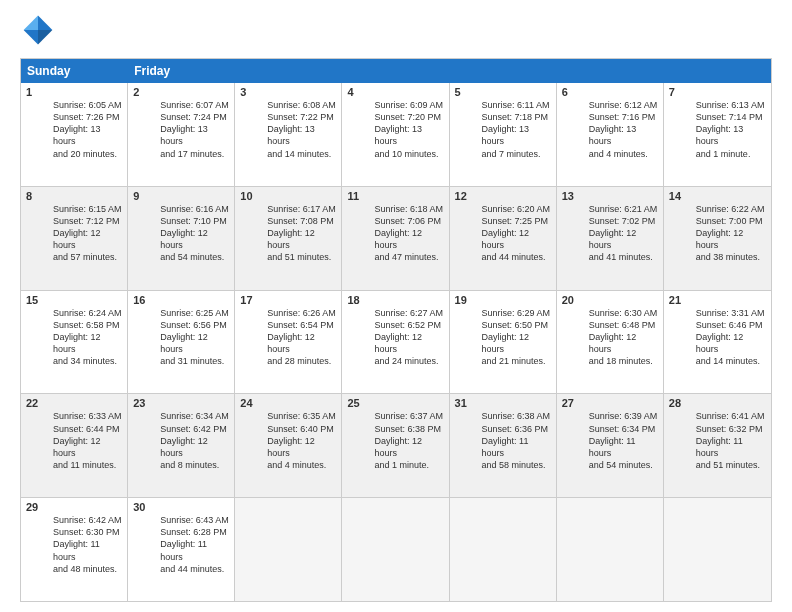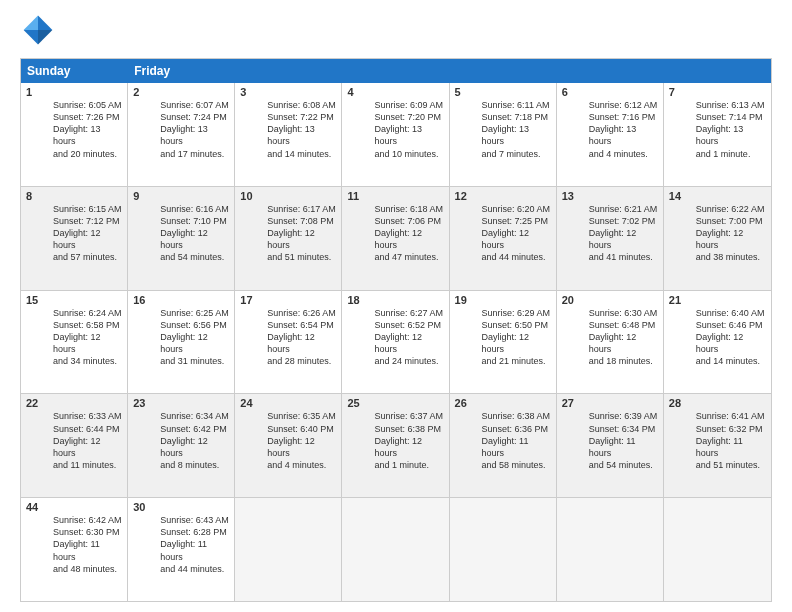--- a/index.html
+++ b/index.html
@@ -232,56 +232,56 @@
           <div class="cal-cell">
             <span class="day-num">19</span>
             <div class="cell-text"><span>Sunrise: 6:29 AM</span><br><span>Sunset: 6:50 PM</span><br><span>Daylight: 12 hours</span><br><span>and 21 minutes.</span></div>
           </div>
           <div class="cal-cell">
             <span class="day-num">20</span>
             <div class="cell-text"><span>Sunrise: 6:30 AM</span><br><span>Sunset: 6:48 PM</span><br><span>Daylight: 12 hours</span><br><span>and 18 minutes.</span></div>
           </div>
           <div class="cal-cell">
             <span class="day-num">21</span>
-            <div class="cell-text"><span>Sunrise: 6:40 AM</span><br><span>Sunset: 6:46 PM</span><br><span>Daylight: 12 hours</span><br><span>and 14 minutes.</span></div>
+            <div class="cell-text"><span>Sunrise: 3:31 AM</span><br><span>Sunset: 6:46 PM</span><br><span>Daylight: 12 hours</span><br><span>and 14 minutes.</span></div>
           </div>
         </div>
         <div class="cal-row">
           <div class="cal-cell shaded">
             <span class="day-num">22</span>
             <div class="cell-text"><span>Sunrise: 6:33 AM</span><br><span>Sunset: 6:44 PM</span><br><span>Daylight: 12 hours</span><br><span>and 11 minutes.</span></div>
           </div>
           <div class="cal-cell shaded">
             <span class="day-num">23</span>
             <div class="cell-text"><span>Sunrise: 6:34 AM</span><br><span>Sunset: 6:42 PM</span><br><span>Daylight: 12 hours</span><br><span>and 8 minutes.</span></div>
           </div>
           <div class="cal-cell shaded">
             <span class="day-num">24</span>
             <div class="cell-text"><span>Sunrise: 6:35 AM</span><br><span>Sunset: 6:40 PM</span><br><span>Daylight: 12 hours</span><br><span>and 4 minutes.</span></div>
           </div>
           <div class="cal-cell shaded">
             <span class="day-num">25</span>
             <div class="cell-text"><span>Sunrise: 6:37 AM</span><br><span>Sunset: 6:38 PM</span><br><span>Daylight: 12 hours</span><br><span>and 1 minute.</span></div>
           </div>
           <div class="cal-cell shaded">
-            <span class="day-num">26</span>
+            <span class="day-num">31</span>
             <div class="cell-text"><span>Sunrise: 6:38 AM</span><br><span>Sunset: 6:36 PM</span><br><span>Daylight: 11 hours</span><br><span>and 58 minutes.</span></div>
           </div>
           <div class="cal-cell shaded">
             <span class="day-num">27</span>
             <div class="cell-text"><span>Sunrise: 6:39 AM</span><br><span>Sunset: 6:34 PM</span><br><span>Daylight: 11 hours</span><br><span>and 54 minutes.</span></div>
           </div>
           <div class="cal-cell shaded">
             <span class="day-num">28</span>
             <div class="cell-text"><span>Sunrise: 6:41 AM</span><br><span>Sunset: 6:32 PM</span><br><span>Daylight: 11 hours</span><br><span>and 51 minutes.</span></div>
           </div>
         </div>
         <div class="cal-row">
           <div class="cal-cell">
-            <span class="day-num">44</span>
+            <span class="day-num">29</span>
             <div class="cell-text"><span>Sunrise: 6:42 AM</span><br><span>Sunset: 6:30 PM</span><br><span>Daylight: 11 hours</span><br><span>and 48 minutes.</span></div>
           </div>
           <div class="cal-cell">
             <span class="day-num">30</span>
             <div class="cell-text"><span>Sunrise: 6:43 AM</span><br><span>Sunset: 6:28 PM</span><br><span>Daylight: 11 hours</span><br><span>and 44 minutes.</span></div>
           </div>
           <div class="cal-cell empty"></div>
           <div class="cal-cell empty"></div>
           <div class="cal-cell empty"></div>
           <div class="cal-cell empty"></div>

